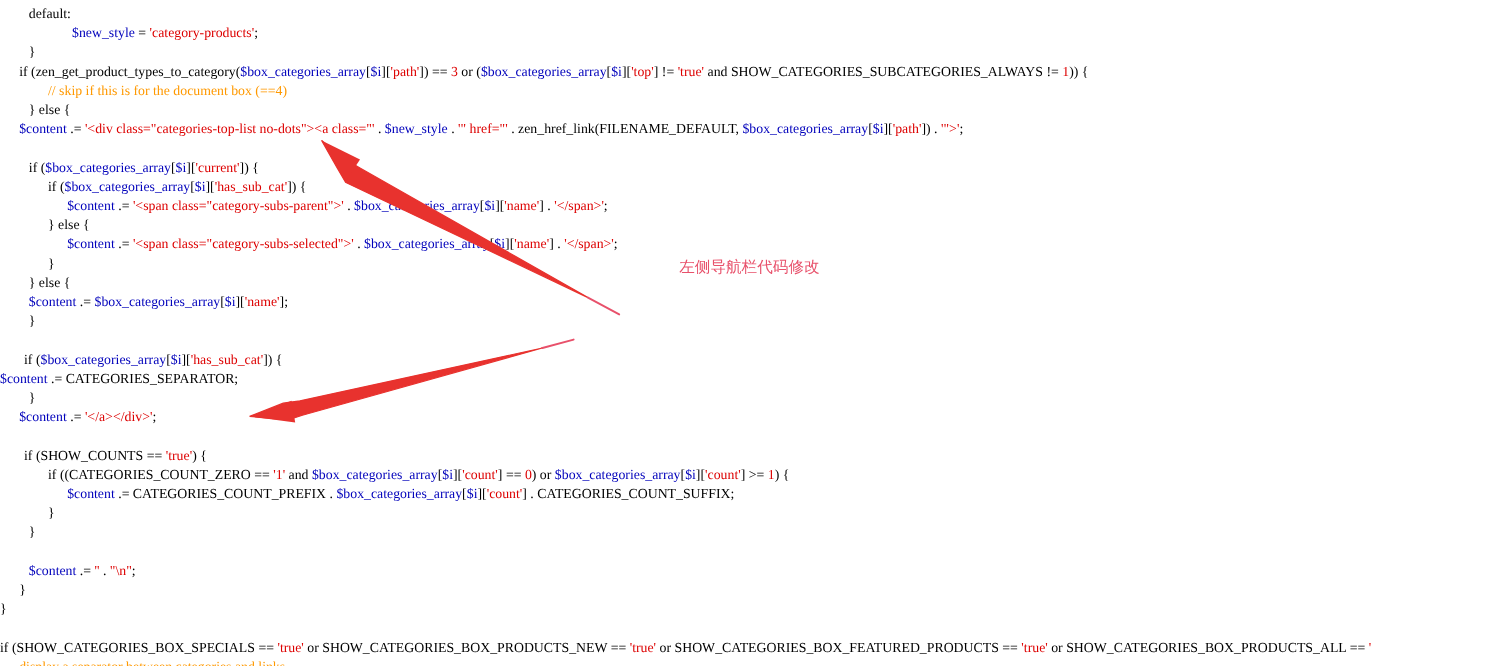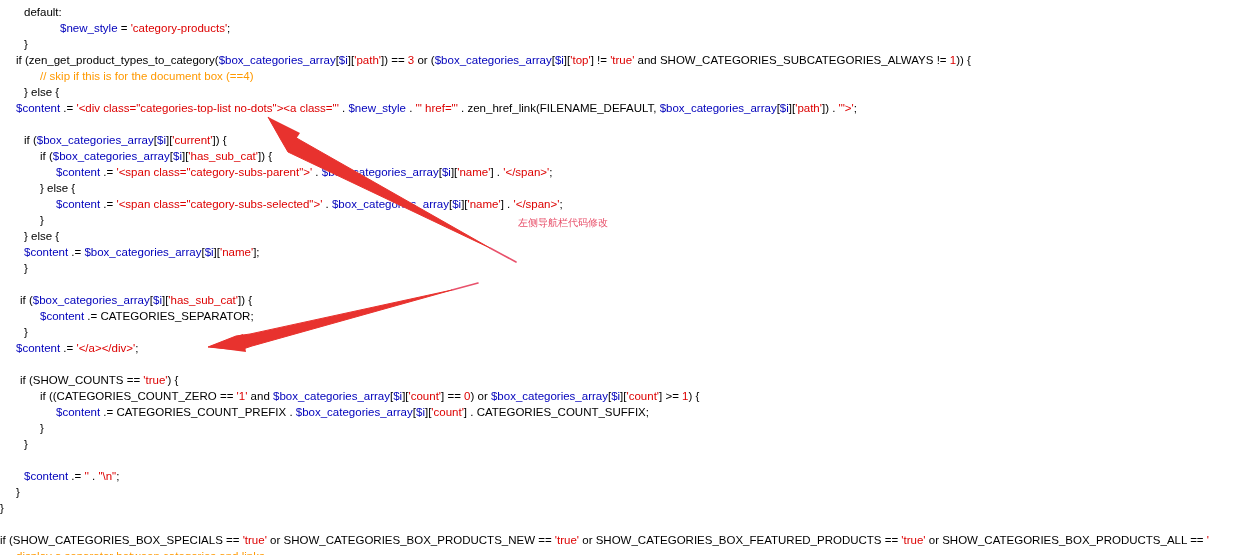--- a/index.html
+++ b/index.html
@@ -21,21 +21,21 @@
     top: 0;
     width: 1256px;
     height: 555px;
     overflow: hidden;
   }
 
   .code-line {
     position: absolute;
     left: 0;
     white-space: pre;
-    font-family: Liberation Sans, sans-serif;
+    font-family: Liberation Serif, serif;
     font-size: 11.5px;
     line-height: 16px;
     letter-spacing: 0px;
     color: #000000;
   }
 
   
   .tok-default  { color: #000000; }
   .tok-var      { color: #0000BB; }
   .tok-str      { color: #DD0000; }
@@ -48,24 +48,25 @@
     left: 0;
     top: 0;
     width: 1256px;
     height: 555px;
     pointer-events: none;
   }
 
   .cn-note {
     position: absolute;
     font-family: Liberation Serif, serif;
-    font-size: 10px;
+    font-size: 13px;
     line-height: 18px;
     white-space: nowrap;
     color: #E8516B;
+    margin-left: 48px;
   }
 </style>
 </head>
 <body>
 
 <div id="code-canvas">
     <div class="code-line" style="top: 4px; padding-left: 24px;"><span class="tok-default">default:</span></div>
     <div class="code-line" style="top: 20px; padding-left: 60px;"><span class="tok-var">$new_style</span><span class="tok-default"> = </span><span class="tok-str">'category-products'</span><span class="tok-default">;</span></div>
     <div class="code-line" style="top: 36px; padding-left: 24px;"><span class="tok-default">}</span></div>
     <div class="code-line" style="top: 52px; padding-left: 16px;"><span class="tok-default">if (zen_get_product_types_to_category(</span><span class="tok-var">$box_categories_array</span><span class="tok-default">[</span><span class="tok-var">$i</span><span class="tok-default">][</span><span class="tok-str">'path'</span><span class="tok-default">]) == </span><span class="tok-num">3</span><span class="tok-default"> or (</span><span class="tok-var">$box_categories_array</span><span class="tok-default">[</span><span class="tok-var">$i</span><span class="tok-default">][</span><span class="tok-str">'top'</span><span class="tok-default">] != </span><span class="tok-str">'true'</span><span class="tok-default"> and SHOW_CATEGORIES_SUBCATEGORIES_ALWAYS != </span><span class="tok-num">1</span><span class="tok-default">)) {</span></div>
@@ -77,21 +78,21 @@
     <div class="code-line" style="top: 148px; padding-left: 40px;"><span class="tok-default">if (</span><span class="tok-var">$box_categories_array</span><span class="tok-default">[</span><span class="tok-var">$i</span><span class="tok-default">][</span><span class="tok-str">'has_sub_cat'</span><span class="tok-default">]) {</span></div>
     <div class="code-line" style="top: 164px; padding-left: 56px;"><span class="tok-var">$content</span><span class="tok-default"> .= </span><span class="tok-str">'&lt;span class="category-subs-parent"&gt;'</span><span class="tok-default"> . </span><span class="tok-var">$box_categories_array</span><span class="tok-default">[</span><span class="tok-var">$i</span><span class="tok-default">][</span><span class="tok-str">'name'</span><span class="tok-default">] . </span><span class="tok-str">'&lt;/span&gt;'</span><span class="tok-default">;</span></div>
     <div class="code-line" style="top: 180px; padding-left: 40px;"><span class="tok-default">} else {</span></div>
     <div class="code-line" style="top: 196px; padding-left: 56px;"><span class="tok-var">$content</span><span class="tok-default"> .= </span><span class="tok-str">'&lt;span class="category-subs-selected"&gt;'</span><span class="tok-default"> . </span><span class="tok-var">$box_categories_array</span><span class="tok-default">[</span><span class="tok-var">$i</span><span class="tok-default">][</span><span class="tok-str">'name'</span><span class="tok-default">] . </span><span class="tok-str">'&lt;/span&gt;'</span><span class="tok-default">;</span></div>
     <div class="code-line" style="top: 212px; padding-left: 40px;"><span class="tok-default">}</span></div>
     <div class="code-line" style="top: 228px; padding-left: 24px;"><span class="tok-default">} else {</span></div>
     <div class="code-line" style="top: 244px; padding-left: 24px;"><span class="tok-var">$content</span><span class="tok-default"> .= </span><span class="tok-var">$box_categories_array</span><span class="tok-default">[</span><span class="tok-var">$i</span><span class="tok-default">][</span><span class="tok-str">'name'</span><span class="tok-default">];</span></div>
     <div class="code-line" style="top: 260px; padding-left: 24px;"><span class="tok-default">}</span></div>
     <div class="code-line" style="top: 276px; padding-left: 0px;"></div>
     <div class="code-line" style="top: 292px; padding-left: 20px;"><span class="tok-default">if (</span><span class="tok-var">$box_categories_array</span><span class="tok-default">[</span><span class="tok-var">$i</span><span class="tok-default">][</span><span class="tok-str">'has_sub_cat'</span><span class="tok-default">]) {</span></div>
-    <div class="code-line" style="top: 308px; padding-left: 40px;"><span class="tok-var">$content</span><span class="tok-default"> .= CATEGORIES_SEPARATOR;</span></div>
+    <div class="code-line" style="top: 308px; "><span class="tok-var">$content</span><span class="tok-default"> .= CATEGORIES_SEPARATOR;</span></div>
     <div class="code-line" style="top: 324px; padding-left: 24px;"><span class="tok-default">}</span></div>
     <div class="code-line" style="top: 340px; padding-left: 16px;"><span class="tok-var">$content</span><span class="tok-default"> .= </span><span class="tok-str">'&lt;/a&gt;&lt;/div&gt;'</span><span class="tok-default">;</span></div>
     <div class="code-line" style="top: 356px; padding-left: 0px;"></div>
     <div class="code-line" style="top: 372px; padding-left: 20px;"><span class="tok-default">if (SHOW_COUNTS == </span><span class="tok-str">'true'</span><span class="tok-default">) {</span></div>
     <div class="code-line" style="top: 388px; padding-left: 40px;"><span class="tok-default">if ((CATEGORIES_COUNT_ZERO == </span><span class="tok-str">'1'</span><span class="tok-default"> and </span><span class="tok-var">$box_categories_array</span><span class="tok-default">[</span><span class="tok-var">$i</span><span class="tok-default">][</span><span class="tok-str">'count'</span><span class="tok-default">] == </span><span class="tok-num">0</span><span class="tok-default">) or </span><span class="tok-var">$box_categories_array</span><span class="tok-default">[</span><span class="tok-var">$i</span><span class="tok-default">][</span><span class="tok-str">'count'</span><span class="tok-default">] &gt;= </span><span class="tok-num">1</span><span class="tok-default">) {</span></div>
     <div class="code-line" style="top: 404px; padding-left: 56px;"><span class="tok-var">$content</span><span class="tok-default"> .= CATEGORIES_COUNT_PREFIX . </span><span class="tok-var">$box_categories_array</span><span class="tok-default">[</span><span class="tok-var">$i</span><span class="tok-default">][</span><span class="tok-str">'count'</span><span class="tok-default">] . CATEGORIES_COUNT_SUFFIX;</span></div>
     <div class="code-line" style="top: 420px; padding-left: 40px;"><span class="tok-default">}</span></div>
     <div class="code-line" style="top: 436px; padding-left: 24px;"><span class="tok-default">}</span></div>
     <div class="code-line" style="top: 452px; padding-left: 0px;"></div>
     <div class="code-line" style="top: 468px; padding-left: 24px;"><span class="tok-var">$content</span><span class="tok-default"> .= </span><span class="tok-str">''</span><span class="tok-default"> . </span><span class="tok-str">"\n"</span><span class="tok-default">;</span></div>

